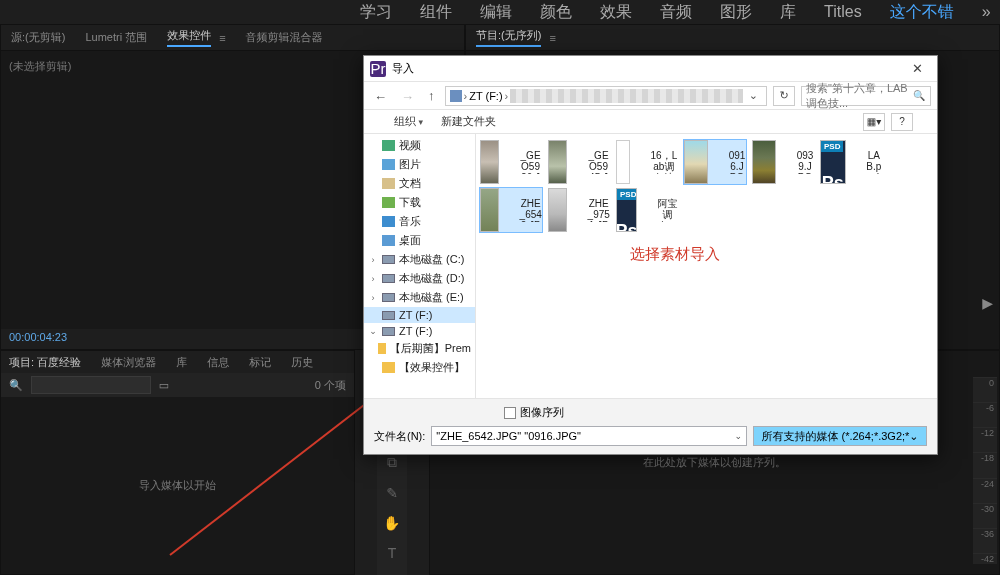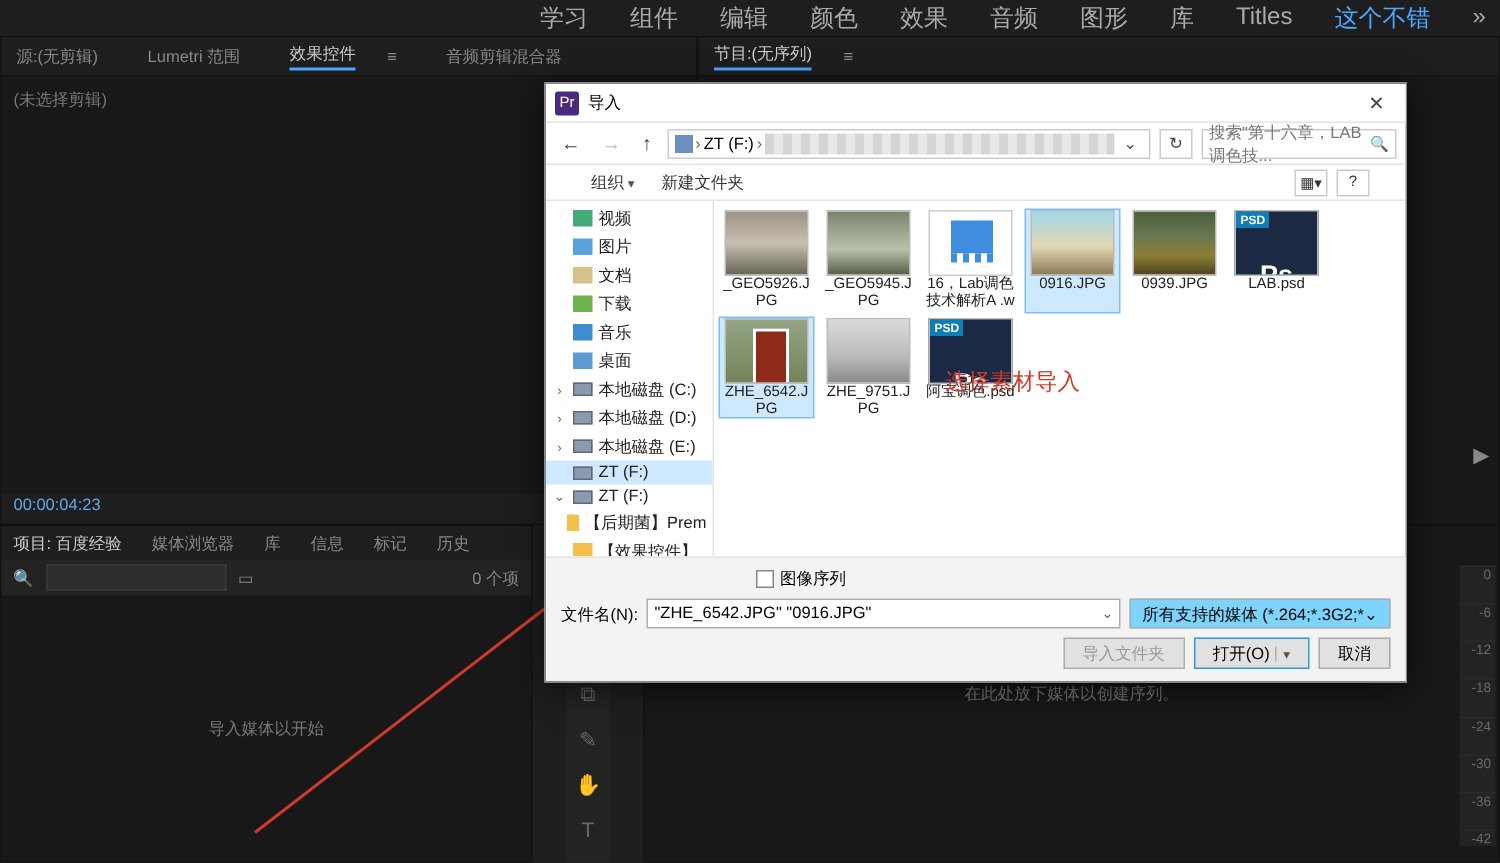--- a/index.html
+++ b/index.html
@@ -10,21 +10,21 @@
 .top-menu span { cursor: default; }
 .top-menu .active { color: #4aa8ff; }
 
 
 .upper { display: flex; height: 326px; }
 .panel { background: #232323; border: 1px solid #111; }
 .left-upper { width: 465px; display: flex; flex-direction: column; }
 .right-upper { flex: 1; display: flex; flex-direction: column; position: relative; }
 .right-upper .play-icon { position:absolute; right:6px; top: 270px; color:#888; font-size:14px; }
 
-.tab-row { height: 26px; display: flex; align-items: center; gap: 33px; padding: 0 10px; background: #1e1e1e; border-bottom: 1px solid #111; color: #888; }
+.tab-row { height: 26px; display: flex; align-items: center; gap: 20px; padding: 0 10px; background: #1e1e1e; border-bottom: 1px solid #111; color: #888; }
 .tab-row .tab.active { color: #ccc; border-bottom: 2px solid #4aa8ff; padding-bottom: 2px; }
 .tab-row .close { margin-left: -12px; }
 
 .panel-body { flex: 1; background: #181818; padding: 8px; color: #777; }
 
 .timecode { height: 20px; padding: 2px 8px; color: #5fa9e8; background: #1e1e1e; font-size: 11px; }
 
 
 .lower { display: flex; height: 225px; gap: 22px; }
 .left-lower { width: 355px; display: flex; flex-direction: column; }
@@ -44,21 +44,21 @@
 .timeline-ruler { position: absolute; right: 2px; top: 26px; bottom: 10px; width: 24px; display: flex; flex-direction: column; justify-content: space-between; background: #232323; }
 .timeline-ruler .tick { color: #6a6a6a; font-size: 9px; text-align: right; padding-right: 3px; border-top: 1px solid #2a2a2a; }
 
 
 .arrow-svg { position: absolute; left: 0; top: 0; pointer-events:none; }
 
 
 .dialog { position: absolute; left: 363px; top: 55px; width: 575px; height: 400px; background: #fff; border: 1px solid #888; box-shadow: 0 4px 20px rgba(0,0,0,.6); display: flex; flex-direction: column; color: #000; font-size: 11px; }
 
 .dlg-title { height: 26px; background: #fff; display: flex; align-items: center; padding: 0 6px; border-bottom: 1px solid #e4e4e4; }
-.dlg-title .pr-badge { width: 16px; height: 16px; background: #4b2a7b; color:#fff; font-size:10px; display:flex; align-items:center; justify-content:center; border-radius:2px; margin-right:6px; }
+.dlg-title .pr-badge { width: 16px; height: 16px; background: #4b2a7b; color:#fff; font-size:15px; display:flex; align-items:center; justify-content:center; border-radius:2px; margin-right:6px; }
 .dlg-title .close { margin-left: auto; padding: 2px 8px; font-size: 13px; color:#444; }
 
 .dlg-nav { height: 28px; display: flex; align-items: center; padding: 0 6px; gap: 6px; border-bottom: 1px solid #e4e4e4; }
 .dlg-nav .navbtn { padding: 2px 4px; color: #444; font-size: 13px; }
 .dlg-nav .disabled { color:#bbb; }
 .dlg-nav .crumb { flex: 1; height: 20px; border: 1px solid #ccc; display: flex; align-items: center; padding: 0 4px; gap: 2px; }
 .dlg-nav .crumb .hd { width:12px; height:12px; background:#6b8fbf; display:inline-block; }
 .dlg-nav .crumb .sep { color:#666; }
 .dlg-nav .crumb .blur { flex:1; height:14px; background: repeating-linear-gradient(90deg,#d5d5d5 0 6px,#e8e8e8 6px 12px); filter: blur(0.4px); }
 .dlg-nav .refresh { width: 22px; height: 20px; border: 1px solid #ccc; display:flex; align-items:center; justify-content:center; color:#444; }
@@ -80,21 +80,21 @@
 .ico.pic { background: linear-gradient(#5aa3d8,#5aa3d8); }
 .ico.doc { background: #d7c08a; }
 .ico.down { background: #6fb24e; }
 .ico.music { background: #3d8dcf; }
 .ico.desk { background: #5a9bd4; }
 .ico.hdd { background: #8a9bb0; border:1px solid #667; height:9px; }
 .ico.fold { background: #f3c14b; }
 .tree-item .exp { width:10px; color:#666; font-size:9px; text-align:center; }
 
 .files { flex: 1; padding: 6px 4px; display: flex; flex-wrap: wrap; align-content: flex-start; gap: 4px 6px; position: relative; overflow:hidden; }
-.file { width: 62px; display: flex; flex-direction: column; align-items: center; }
+.file { width: 62px; display: flex; flex-direction: row; align-items: center; gap: 20px; }
 .file.sel { background: #cde8ff; outline: 1px solid #7abdff; }
 .thumb { width: 56px; height: 44px; background: #dcdcdc; border: 1px solid #bbb; display:flex; align-items:center; justify-content:center; font-size:9px; color:#fff; overflow:hidden; }
 .thumb.photo1 { background: linear-gradient(180deg,#9b9185 0%, #c8bfb3 50%, #665 100%); }
 .thumb.photo2 { background: linear-gradient(180deg,#7a836b 0%, #b9c2aa 60%, #55604a 100%); }
 .thumb.wmv { background:#fff; border:1px solid #ccc; position:relative; }
 .thumb.wmv::before { content:""; position:absolute; left:14px; top:6px; width:28px; height:22px; background:#3e8dde; }
 .thumb.wmv::after { content:""; position:absolute; left:14px; top:28px; width:28px; height:6px; background:repeating-linear-gradient(90deg,#3e8dde 0 4px,#fff 4px 8px); }
 .thumb.landscape { background: linear-gradient(180deg,#9fd9e8 0%,#e2d8b3 55%,#8b7c56 100%); }
 .thumb.bldg { background: linear-gradient(180deg,#4b5e3e 0%,#6b7853 40%,#8b7f33 70%,#504426 100%); }
 .thumb.psd { background:#1a2a44; position:relative; }
@@ -377,22 +377,14 @@
       <label>文件名(N):</label>
       <div class="input">
         <span>"ZHE_6542.JPG" "0916.JPG"</span>
         <span class="dd">⌄</span>
       </div>
       <div class="filter">
         <span>所有支持的媒体 (*.264;*.3G2;*</span>
         <span class="dd">⌄</span>
       </div>
     </div>
-    <div class="btn-row">
-      <span class="btn disabled">导入文件夹</span>
-      <span class="btn primary">
-          <span>打开(O)</span>
-          <span class="dd">▾</span>
-        </span>
-      <span class="btn">取消</span>
-    </div>
   </div>
 </div>
 
 </body></html>

